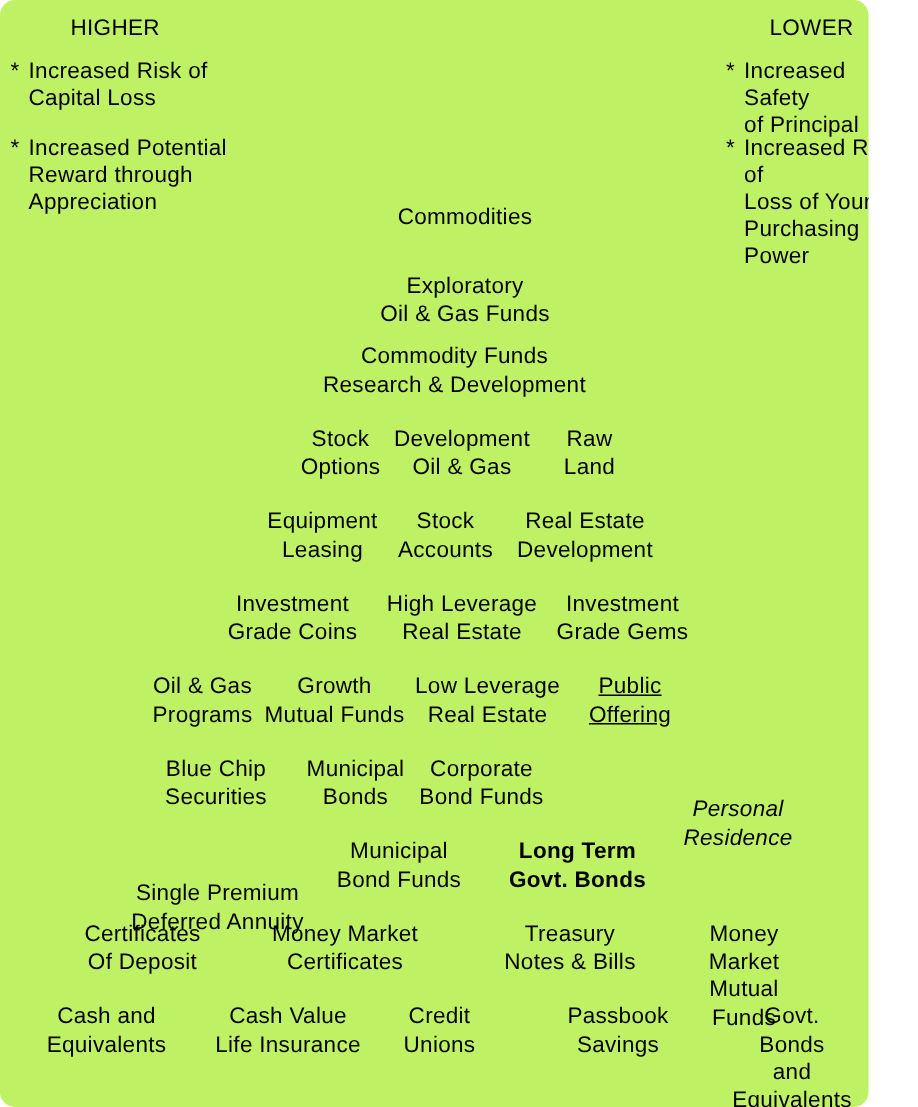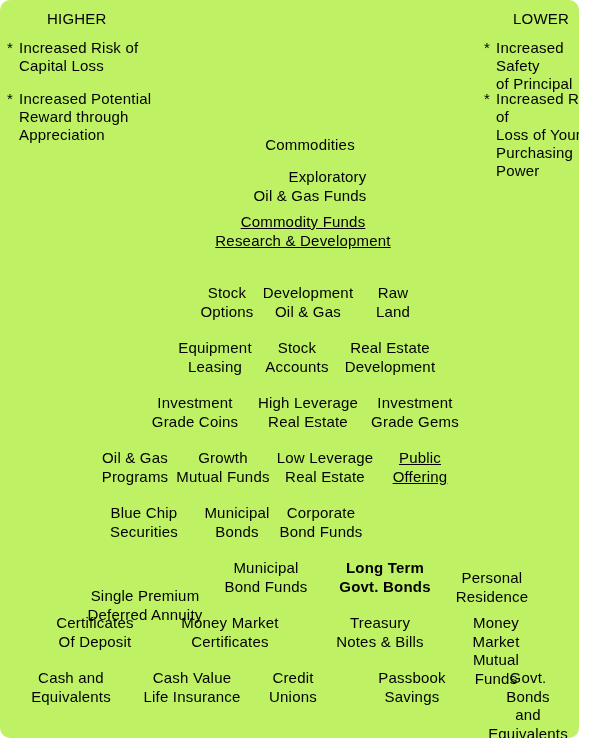--- a/index.html
+++ b/index.html
@@ -71,24 +71,24 @@
   </div>
   <div class="bullet" style="left:484px; top:90px; width:125px;">
     <span class="marker">*</span>
     <span class="bullet-text">Increased Risk of
 Loss of Your
 Purchasing Power</span>
   </div>
 
   <div class="pyr-item" style="left:310px; top:136px;">Commodities</div>
 
-  <div class="pyr-item" style="left:310px; top:168px;text-align:right;">Exploratory
+  <div class="pyr-item" style="left:310px; top:182px;">Exploratory
 Oil &amp; Gas Funds</div>
 
-  <div class="pyr-item" style="left:303px; top:213px;text-decoration:underline;">Commodity Funds
+  <div class="pyr-item" style="left:303px; top:229px;">Commodity Funds
 Research &amp; Development</div>
 
   <div class="pyr-item" style="left:227px; top:284px;">Stock
 Options</div>
   <div class="pyr-item" style="left:308px; top:284px;">Development
 Oil &amp; Gas</div>
   <div class="pyr-item" style="left:393px; top:284px;">Raw
 Land</div>
 
   <div class="pyr-item" style="left:215px; top:339px;">Equipment
@@ -120,21 +120,21 @@
 Bonds</div>
   <div class="pyr-item" style="left:321px; top:504px;">Corporate
 Bond Funds</div>
 
   <div class="pyr-item" style="left:145px; top:559px;margin-top:28px;">Single Premium
 Deferred Annuity</div>
   <div class="pyr-item" style="left:266px; top:559px;">Municipal
 Bond Funds</div>
   <div class="pyr-item" style="left:385px; top:559px;font-weight:bold;">Long Term
 Govt. Bonds</div>
-  <div class="pyr-item" style="left:492px; top:569px;">Personal
+  <div class="pyr-item" style="left:492px; top:531px;font-style:italic;">Personal
 Residence</div>
 
   <div class="pyr-item" style="left:95px; top:614px;">Certificates
 Of Deposit</div>
   <div class="pyr-item" style="left:230px; top:614px;">Money Market
 Certificates</div>
   <div class="pyr-item" style="left:380px; top:614px;text-align:center;">Treasury
 Notes &amp; Bills</div>
   <div class="pyr-item" style="left:496px; top:614px;">Money Market
 Mutual Funds</div>

